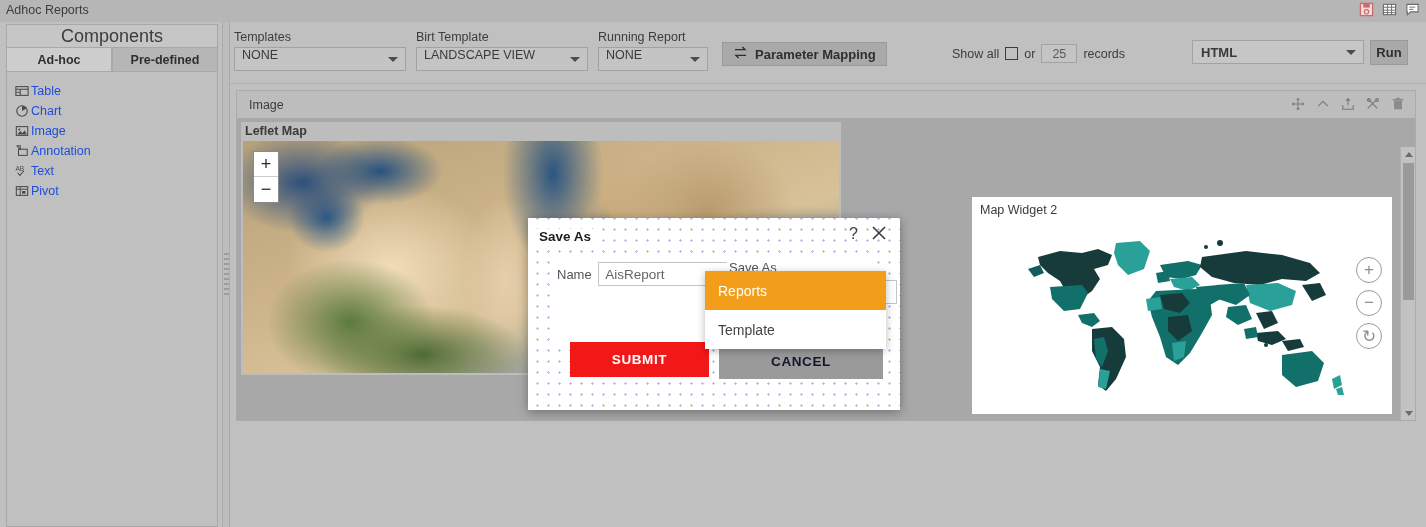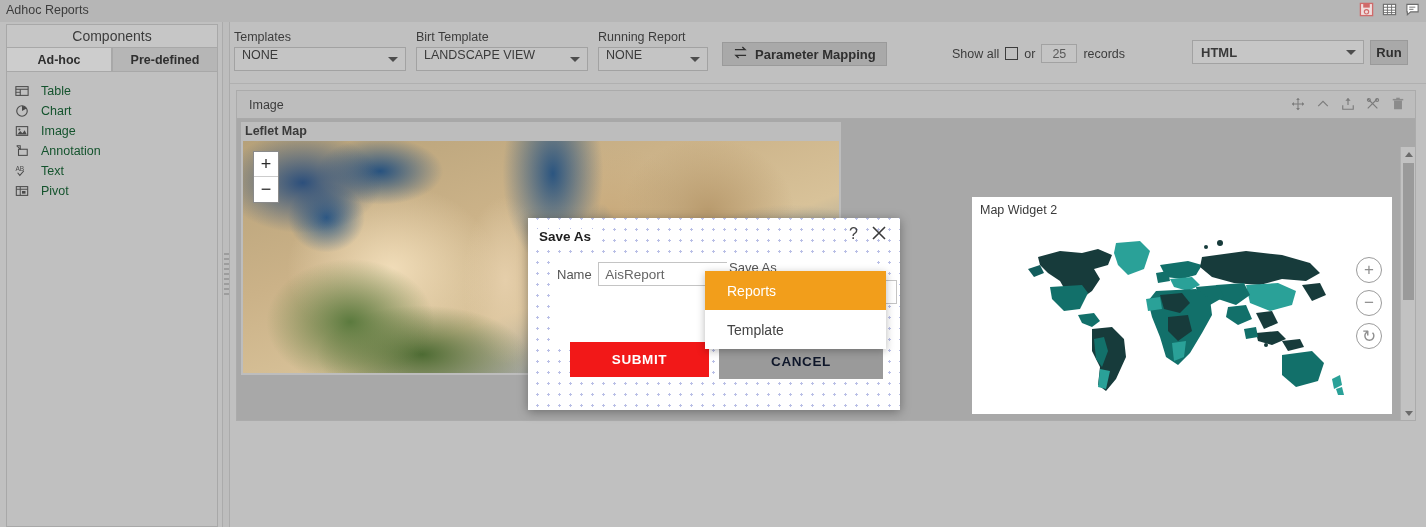--- a/index.html
+++ b/index.html
@@ -30,41 +30,41 @@
 
   
   .leftpanel {
     position: absolute; left: 0; top: 22px; width: 222px; height: 505px;
     background: #c0c0c0;
   }
   .components-header {
     position: absolute; left: 6px; top: 2px; width: 212px; height: 24px;
     border: 1px solid #a8a8a8; background: #c6c6c6;
     display: flex; align-items: center; justify-content: center;
-    font-size: 14px; color: #3c3c3c;
+    font-size: 18px; color: #3c3c3c;
   }
   .tabs {
     position: absolute; left: 6px; top: 26px; width: 212px; height: 24px;
     display: flex;
   }
   .tab {
     flex: 1; display: flex; align-items: center; justify-content: center;
     font-size: 12.5px; font-weight: bold; color: #2f2f2f;
     border: 1px solid #a8a8a8; border-top: none;
   }
   .tab.active { background: #cdcdcd; }
   .tab.inactive { background: #b6b6b6; }
   .complist {
     position: absolute; left: 6px; top: 50px; width: 212px; bottom: 0;
     background: #c0c0c0; border: 1px solid #a8a8a8; border-top: none;
     padding-top: 9px;
   }
   .comp-item {
-    display: flex; align-items: center; gap: 12px;
-    height: 20px; padding-left: 8px; font-size: 12.5px; color: #14532d;
+    display: flex; align-items: center; gap: 2px;
+    height: 20px; padding-left: 8px; font-size: 12.5px; color: #1d4ed8;
     cursor: default;
   }
   .comp-ico { width: 14px; height: 14px; flex: none; display:block; }
 
   .splitter {
     position: absolute; left: 222px; top: 22px; width: 8px; height: 505px;
     background: #bdbdbd; border-left: 1px solid #ababab; border-right: 1px solid #ababab;
   }
   .splitter .grip {
     position: absolute; left: 1px; top: 50%; transform: translateY(-50%);
@@ -248,21 +248,21 @@
     margin-top: 4px; width: 170px; height: 24px;
     border: 1px solid #c4c4c4; background: #fff;
     font-size: 13.5px; color: #666; display:flex; align-items:center;
     padding: 0 6px; cursor: pointer;
   }
   .dd {
     position: absolute; left: 705px; top: 271px; width: 181px;
     background: #fff; box-shadow: 0 2px 8px rgba(0,0,0,0.28); z-index: 40;
   }
   .dd-item {
-    height: 39px; display: flex; align-items: center; padding-left: 22px;
+    height: 39px; display: flex; align-items: center; padding-left: 13px;
     font-size: 14px; color: #444; cursor: pointer;
   }
   .dd-item.selected { background: #f29e1b; color: #ffffff; }
   .btn-submit {
     position: absolute; left: 570px; top: 342px; width: 139px; height: 35px;
     background: #f21818; color: #fff; border: none;
     font-size: 13.5px; font-weight: bold; letter-spacing: 0.6px; cursor: pointer;
     font-family: "Liberation Sans", sans-serif; z-index: 30;
   }
   .btn-cancel {

